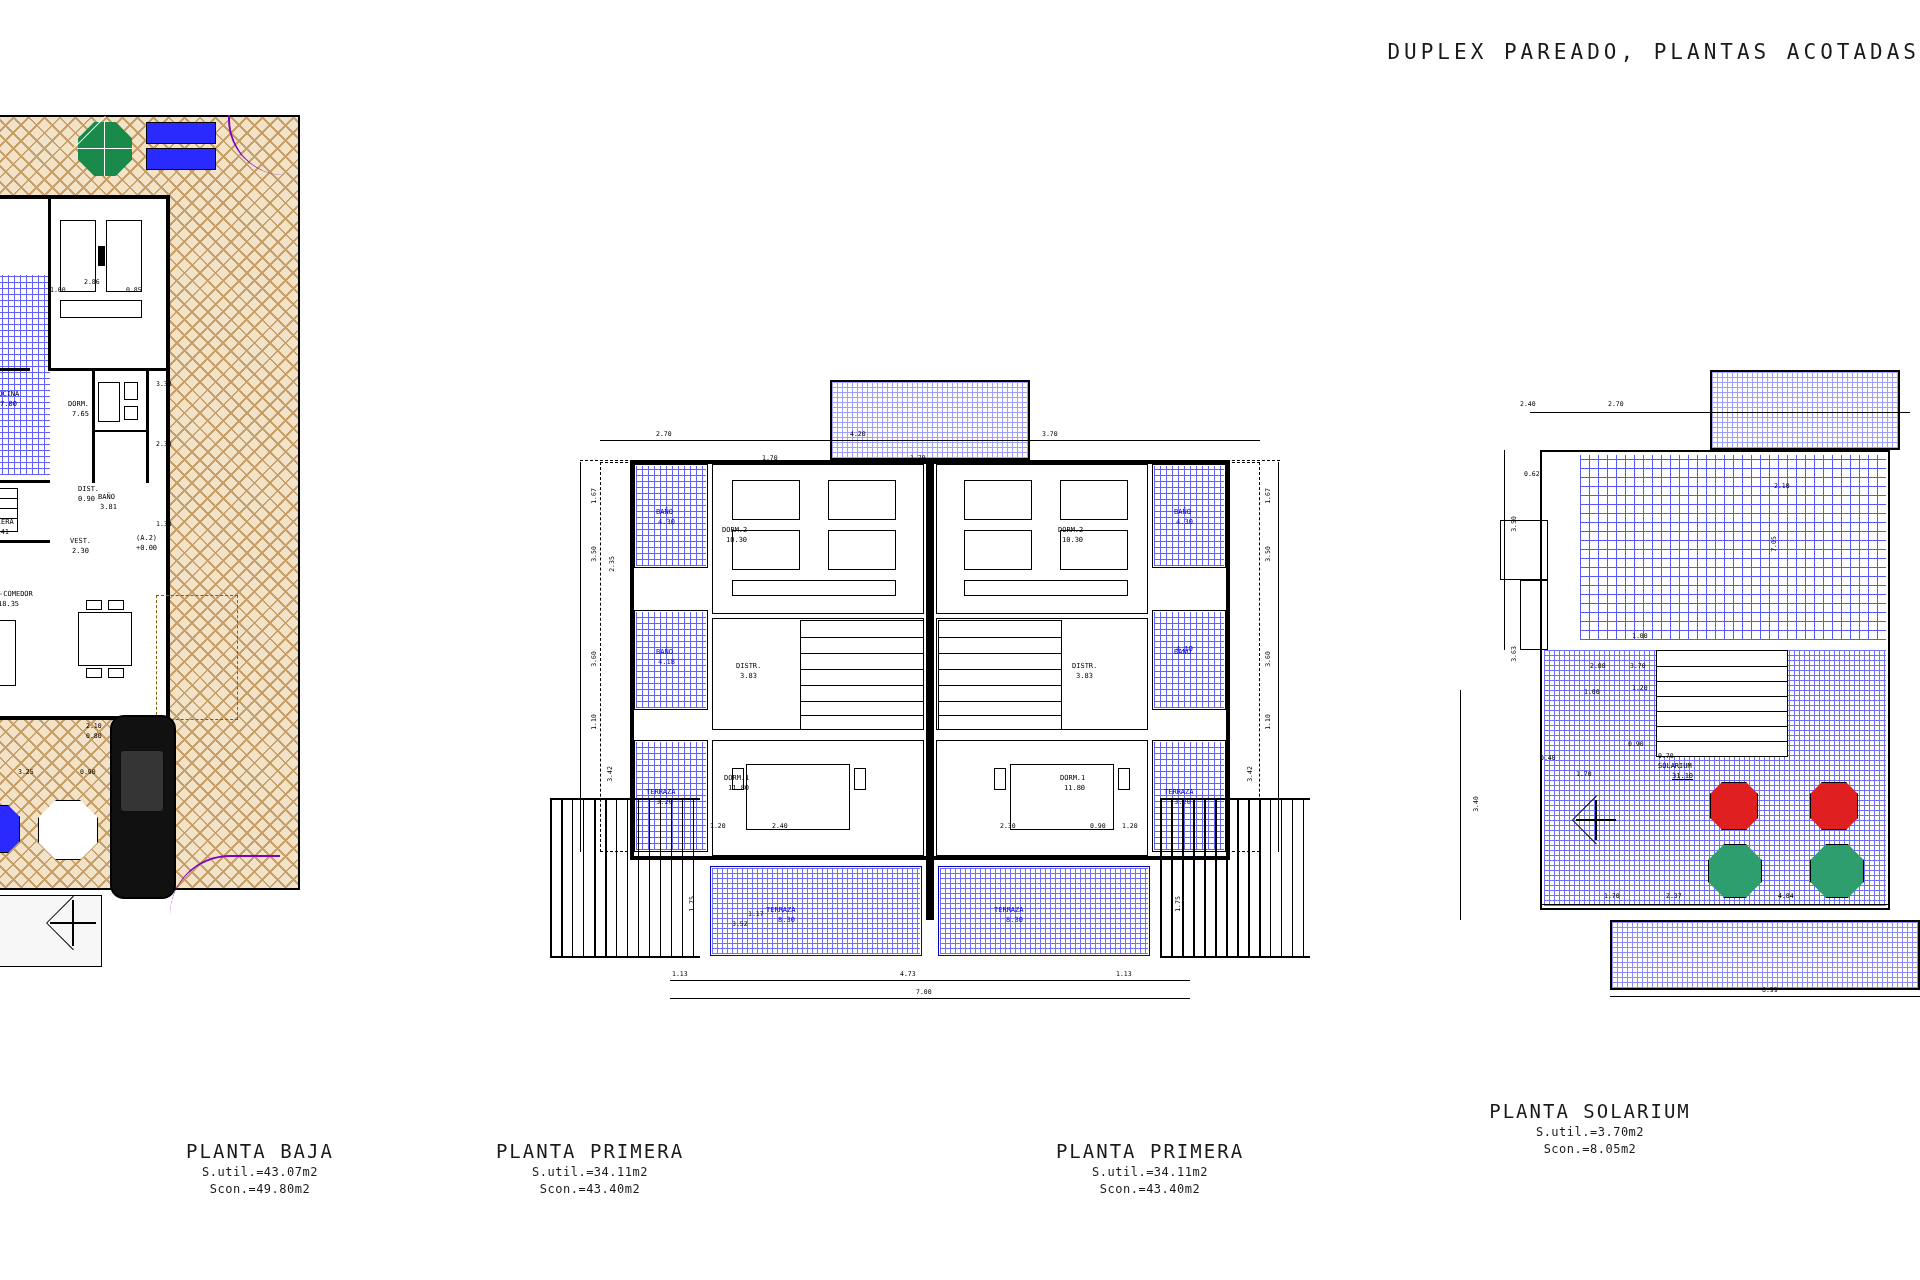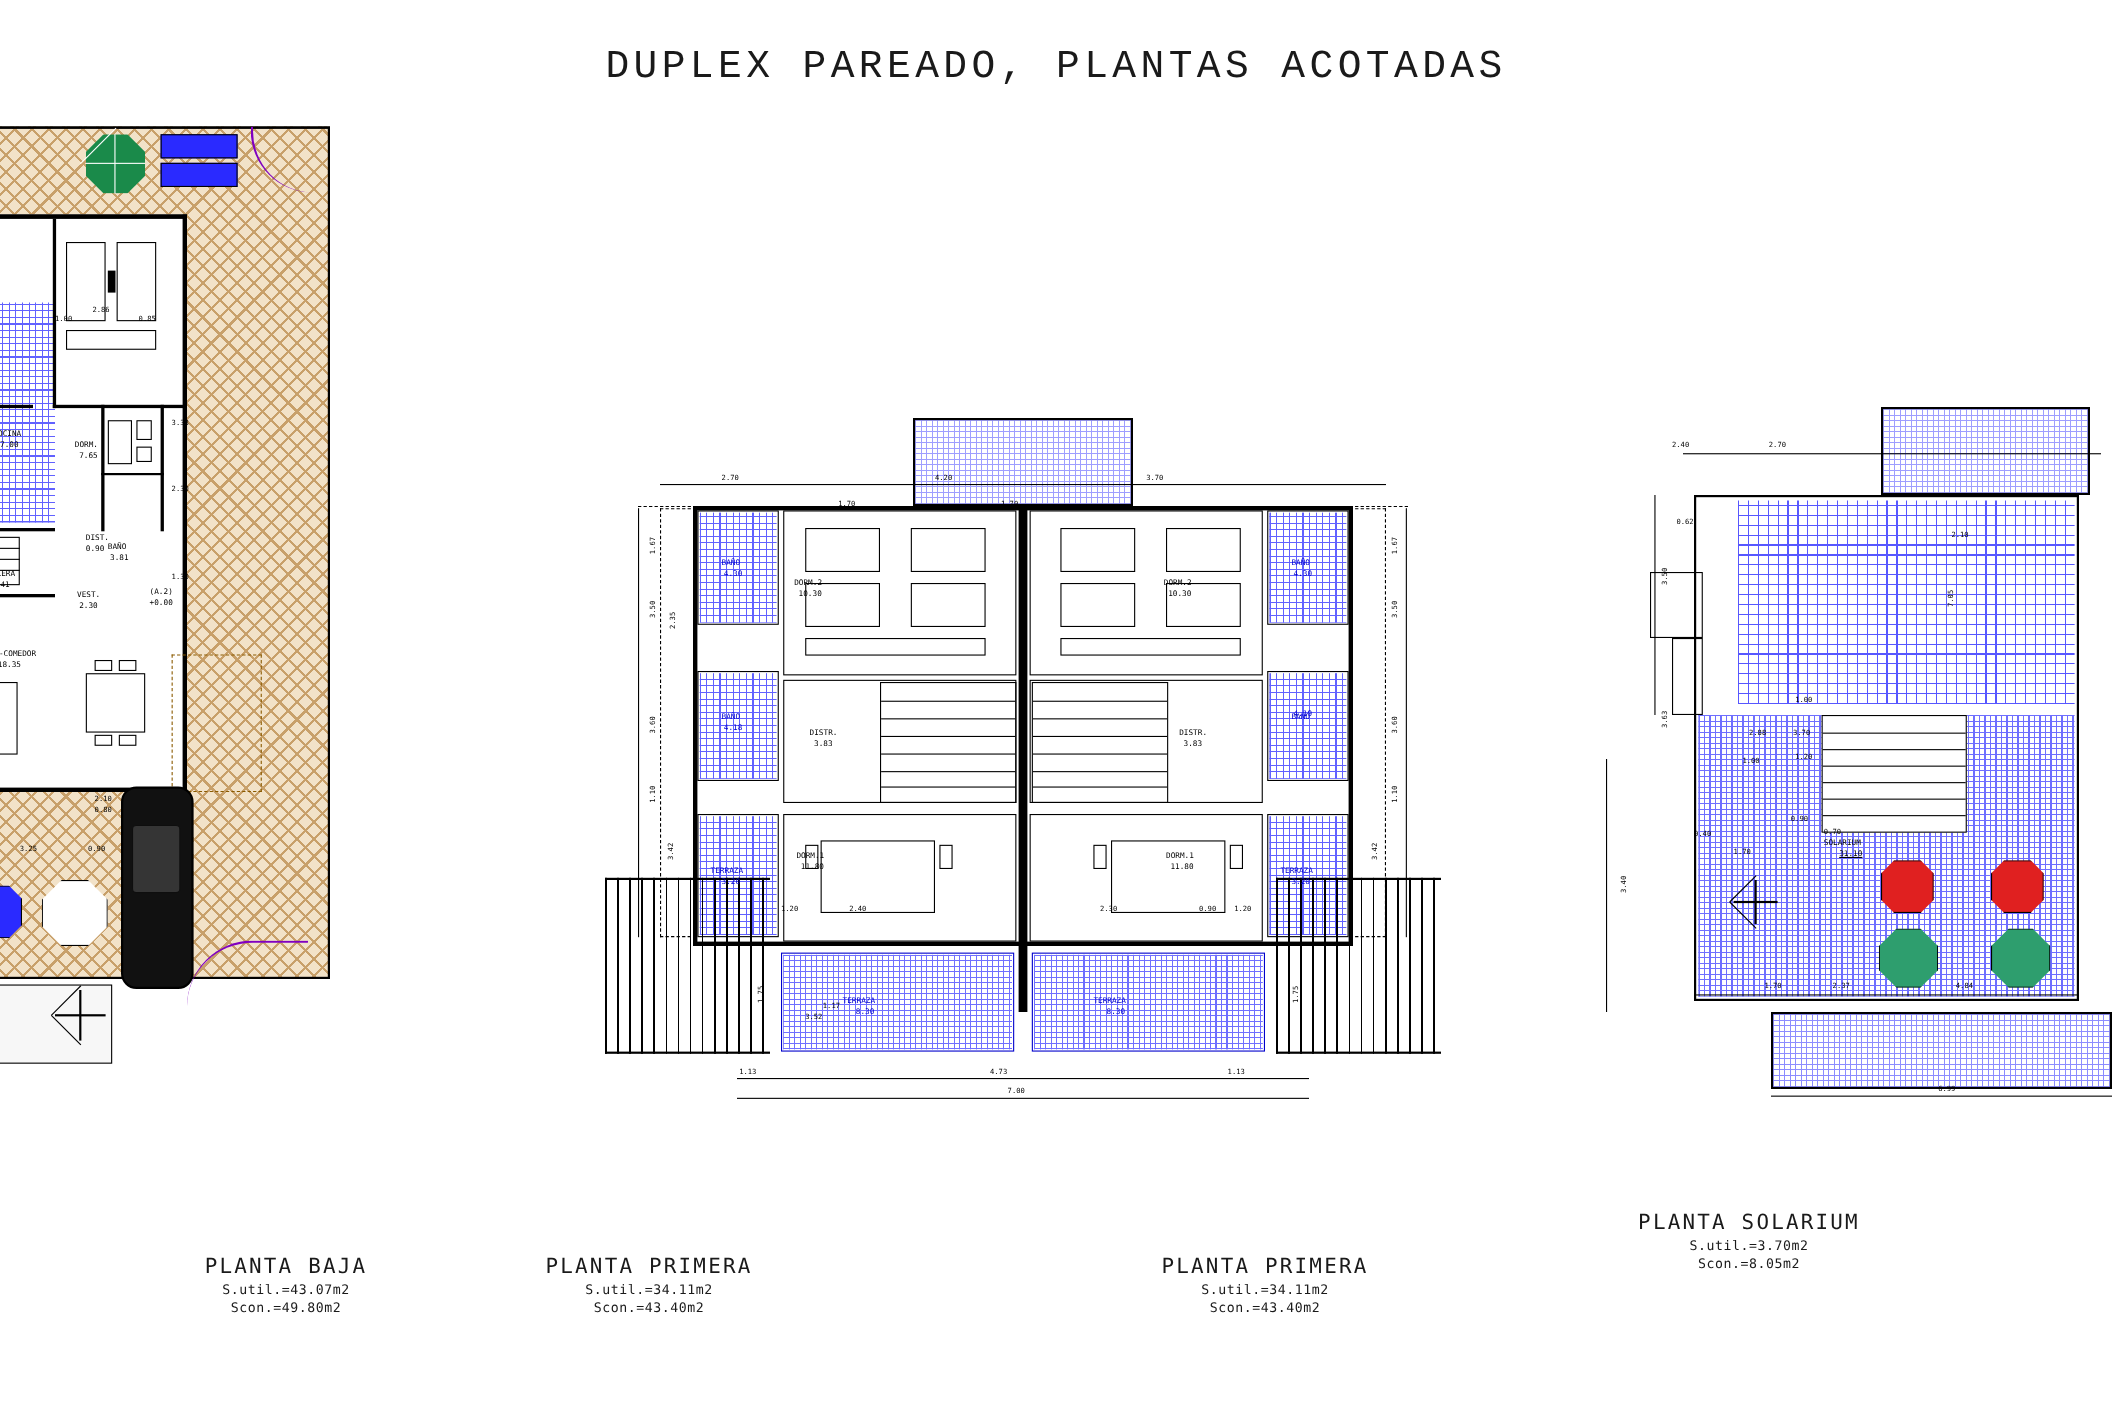--- a/index.html
+++ b/index.html
@@ -2,22 +2,22 @@
 <html><head>
 <meta charset="utf-8">
 <style>
   html,body{margin:0;padding:0;}
   body{
     width:1920px;height:1280px;background:#ffffff;
     font-family:"DejaVu Sans Mono", monospace;
     position:relative;overflow:hidden;
   }
   .title{
-    position:absolute;top:40px;left:0;width:1920px;text-align:center;
-    font-size:36px;letter-spacing:4px;color:#1a1a1a;font-family:Liberation Mono, monospace;
+    position:absolute;top:40px;left:0;width:1920px;text-align:right;
+    font-size:21px;letter-spacing:4px;color:#1a1a1a;
   }
   .plan{position:absolute;}
   .caption{position:absolute;text-align:center;color:#1a1a1a;}
   .caption .name{font-size:19px;letter-spacing:2px;white-space:nowrap;}
   .caption .sub{font-size:12px;letter-spacing:0.5px;margin-top:3px;white-space:nowrap;}
   .ln{position:absolute;background:#000;}
   .box{position:absolute;border:1px solid #000;box-sizing:border-box;}
   .dash{position:absolute;border-top:1px dashed #000;}
   .dashb{position:absolute;border:1px dashed #0000cc;box-sizing:border-box;}
   .txt{position:absolute;font-size:7px;color:#000;white-space:nowrap;font-family:"DejaVu Sans Mono",monospace;}

